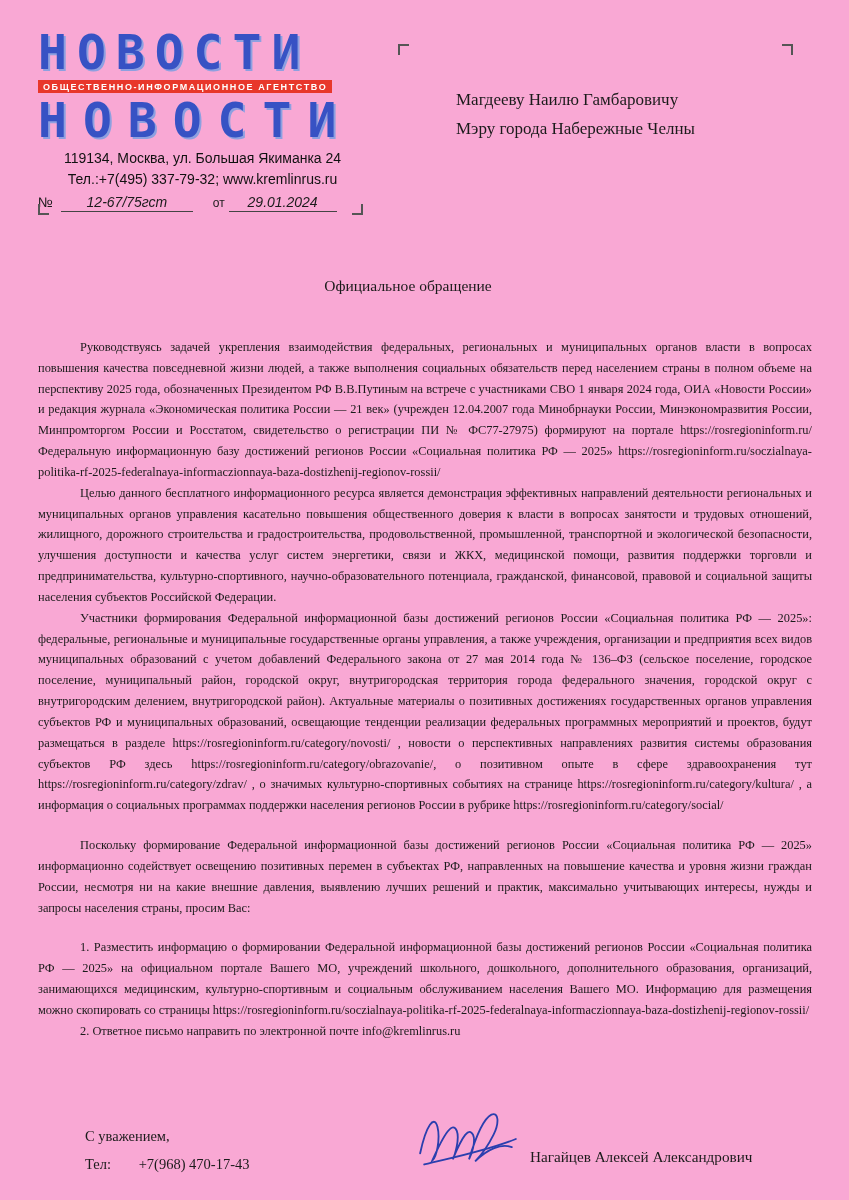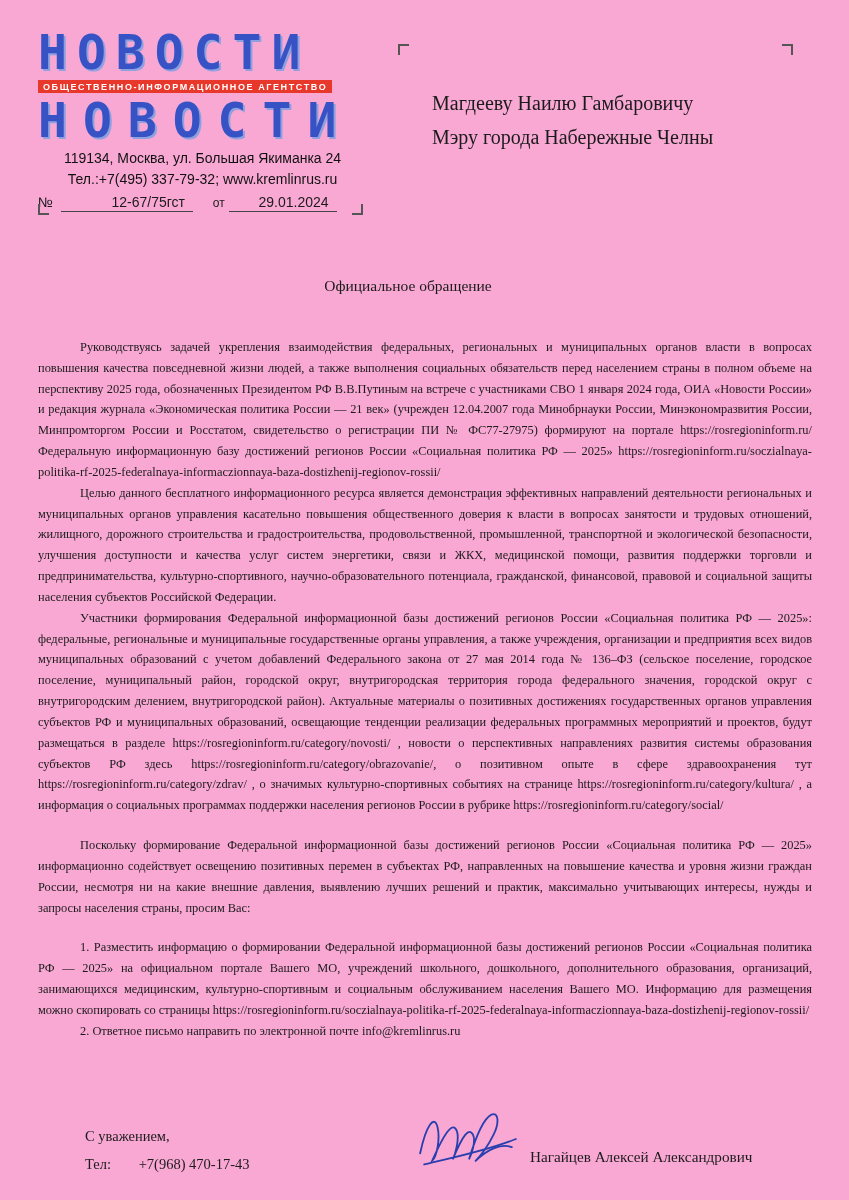--- a/index.html
+++ b/index.html
@@ -47,35 +47,36 @@
 
   .ref-line {
     position:absolute; left:38px; top:194px;
     font-family:"Liberation Sans", sans-serif;
     font-size:14px; white-space:nowrap;
   }
   .ref-underline {
     display:inline-block;
     border-bottom:1px solid var(--rule-color, #444444);
     padding:0 8px 1px;
-    text-align:right;
+    text-align:center;
+    font-style:italic;
   }
   .ref-num  { min-width:132px; margin-left:4px; }
   .ref-date { min-width:108px; margin-left:0; }
   .ref-ot { font-size:12px; margin-left:16px; }
 
   
   .mark { position:absolute; width:11px; height:11px; }
   .mark-tl { left:398px; top:44px;  border-top:2px solid #555; border-left:2px solid #555; }
   .mark-tr { left:782px; top:44px;  border-top:2px solid #555; border-right:2px solid #555; }
   .mark-bl { left:38px;  top:204px; border-bottom:2px solid #555; border-left:2px solid #555; }
   .mark-br { left:352px; top:204px; border-bottom:2px solid #555; border-right:2px solid #555; }
 
   
-  .recipient { position:absolute; left:432px; top:86px; font-size:20px; line-height:1.7; }
+  .recipient { position:absolute; left:456px; top:86px; font-size:17px; line-height:1.7; }
 
   
   .doc-title {
     position:absolute; left:38px; top:277px; width:740px;
     text-align:center; font-size:15.5px;
   }
 
   
   .body-text {
     position:absolute; left:38px; top:337px; width:774px;

